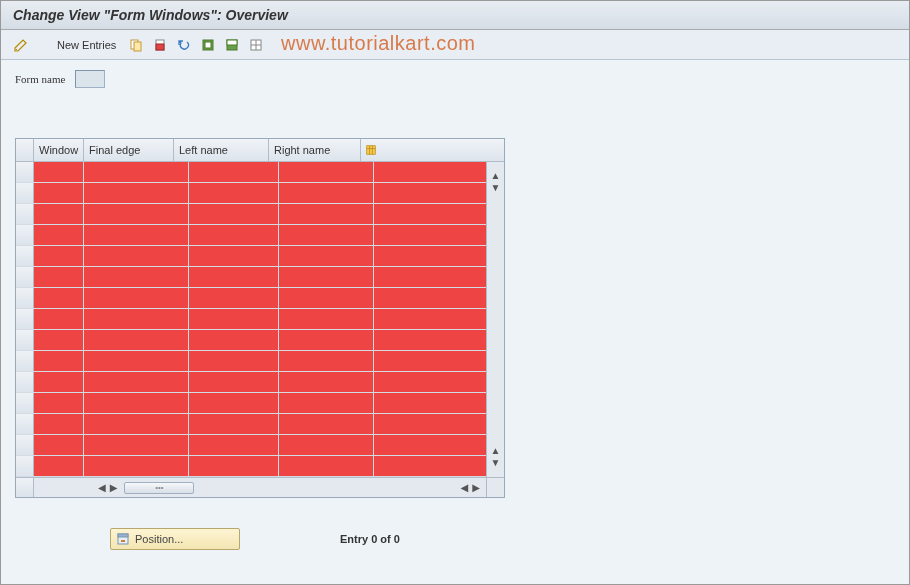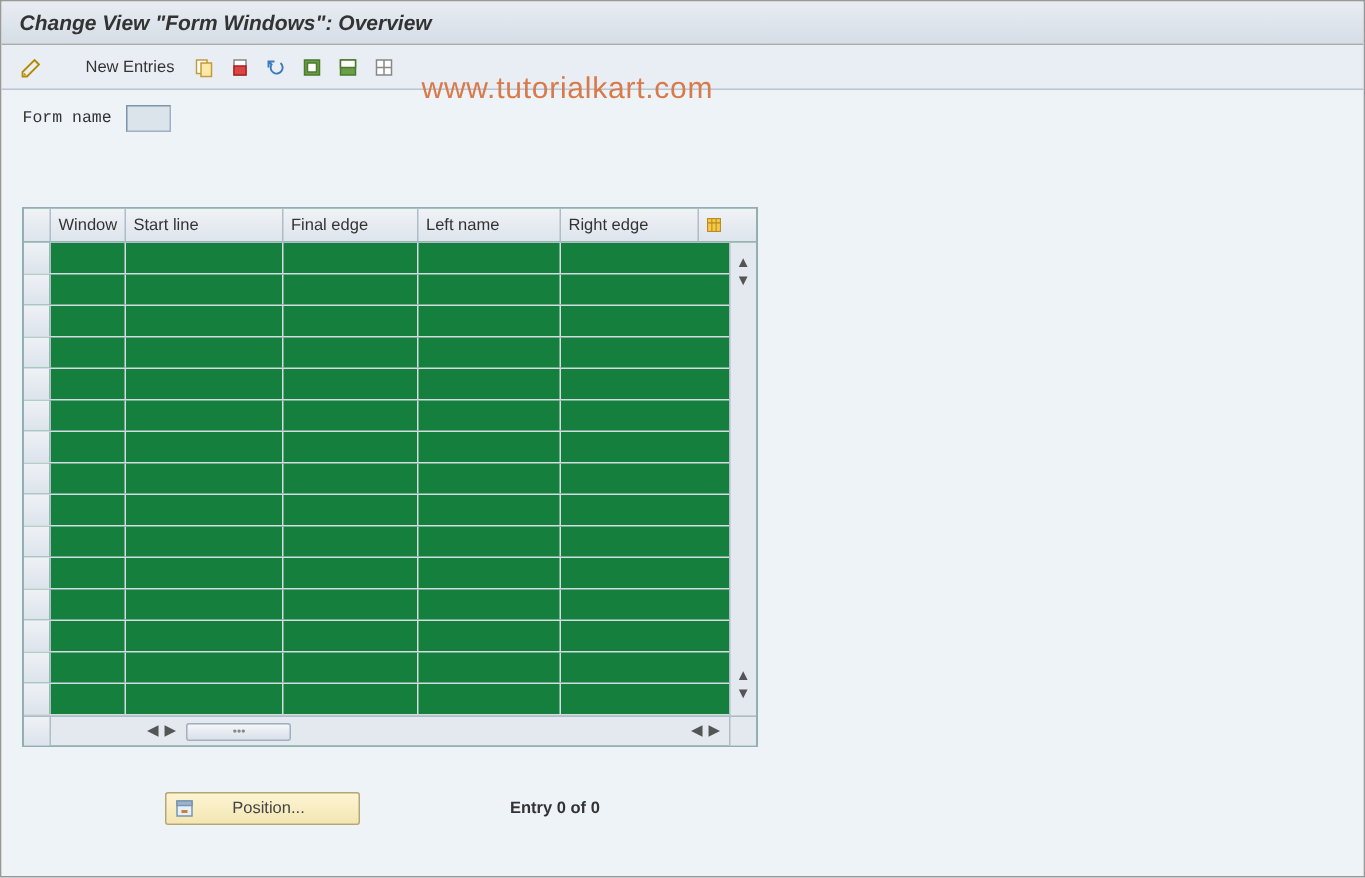--- a/index.html
+++ b/index.html
@@ -52,50 +52,49 @@
       padding-left: 20px;
     }
     .watermark {
       position: absolute;
       left: 280px;
       top: 2px;
       font-size: 20px;
       color: #d97a4a;
       font-family: Arial, sans-serif;
       letter-spacing: 0.5px;
-      margin-top: 16px;
     }
     .content-area {
       background: #eef3f8;
       height: calc(100% - 55px);
       padding: 10px 14px;
     }
     .form-row {
       display: flex;
       align-items: center;
       gap: 10px;
       margin-bottom: 50px;
     }
     .form-label {
       font-size: 11px;
       color: #333;
-      font-family: Liberation Mono, monospace;
+      font-family: Liberation Serif, serif;
     }
     .form-input {
       width: 30px;
       height: 18px;
       background: #dbe3eb;
       border: 1px solid #9db0c4;
       border-top-color: #7f94a9;
       border-left-color: #7f94a9;
     }
     .table-container {
       width: 490px;
       border: 1px solid #99aabb;
-      background: #15803d;
+      background: #ef4444;
       position: relative;
     }
     .table-header-row {
       display: flex;
       background: linear-gradient(#f0f3f7, #dde4ec);
       border-bottom: 1px solid #b0bcc8;
     }
     .th {
       border-right: 1px solid #b0bcc8;
       padding: 4px 5px;
@@ -246,21 +245,21 @@
     .position-icon {
       width: 16px;
       height: 16px;
       margin-right: 4px;
       display: inline-flex;
       align-items: center;
       justify-content: center;
     }
     .position-text{
         flex:1;
-        text-align:center;
+        text-align:left;
         padding-right:12px;
     }
     .entry-label {
       font-size: 11px;
       color: #333;
       font-weight: bold;
     }
   </style>
 </head>
 <body>
@@ -318,24 +317,23 @@
 <div class="content-area">
   <div class="form-row">
     <span class="form-label">Form name</span>
     <input class="form-input" type="text" readonly="" value="" style="">
   </div>
 
   <div class="table-container">
     <div class="table-header-row">
       <div class="th th-select"></div>
       <div class="th th-window">Window</div>
-      <div class="th th-startline">Start line</div>
       <div class="th th-finalline">Final edge</div>
       <div class="th th-leftedge">Left name</div>
-      <div class="th th-rightedge">Right edge</div>
+      <div class="th th-rightedge">Right name</div>
       <div class="th th-config">
         <svg width="14" height="14" viewBox="0 0 14 14">
             <rect x="1" y="1" width="12" height="12" fill="#f7c94a" stroke="#b88a1a"></rect>
             <line x1="1" y1="5" x2="13" y2="5" stroke="#b88a1a"></line>
             <line x1="5" y1="1" x2="5" y2="13" stroke="#b88a1a"></line>
             <line x1="9" y1="1" x2="9" y2="13" stroke="#b88a1a"></line>
           </svg>
       </div>
     </div>
     <div class="table-body">

